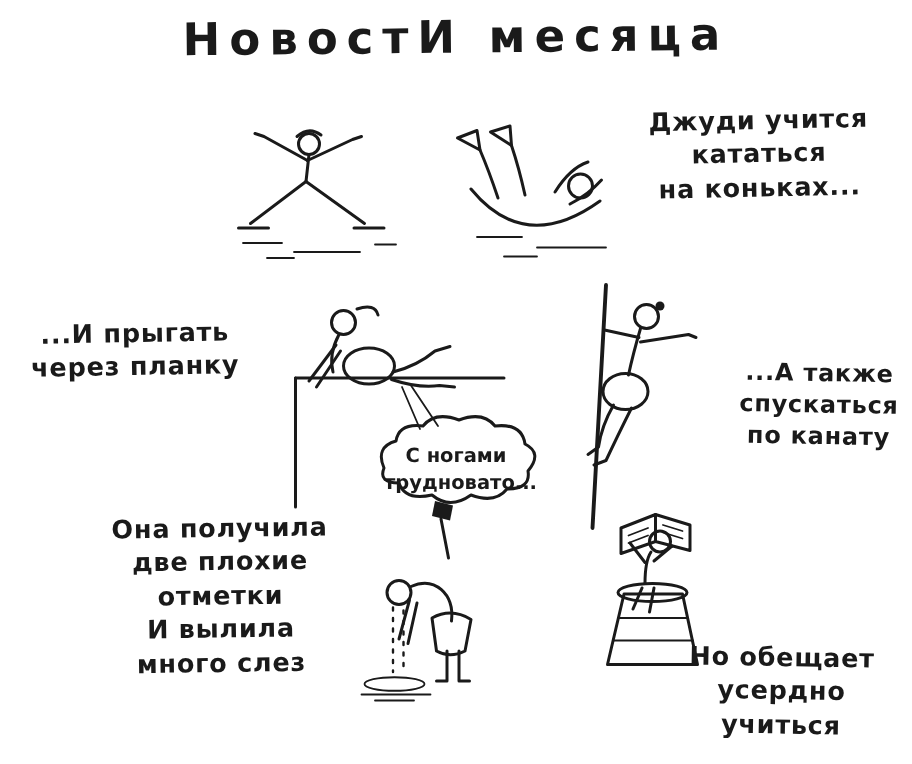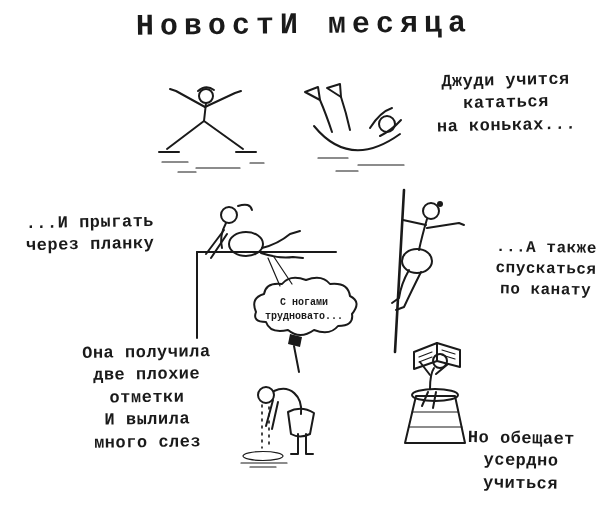--- a/index.html
+++ b/index.html
@@ -3,21 +3,21 @@
 <meta charset="utf-8">
 <style>
   :root { --ink:#1a1a1a; --paper:#ffffff; }
   html,body { margin:0; padding:0; }
   body {
     width:608px; height:509px; position:relative; overflow:hidden;
     background:var(--paper);
     font-family:"DejaVu Sans", sans-serif;
     color:var(--ink);
   }
-  .page { position:absolute; inset:0;font-family:Liberation Mono, monospace; }
+  .page { position:absolute; inset:0; }
   .art { position:absolute; inset:0; width:608px; height:509px; }
   .art path, .art circle, .art ellipse, .art line {
     stroke:var(--ink); stroke-width:2; fill:none;
     stroke-linecap:round; stroke-linejoin:round;
   }
   .art .thin { stroke-width:1.2; }
   .art .thick { stroke-width:2.6; }
   .art .fill { fill:var(--ink); stroke:none; }
   .art .dots { stroke-dasharray:2 5; stroke-width:1.6; }
   .title {
@@ -29,21 +29,21 @@
     position:absolute; white-space:pre-line; font-weight:bold;
     text-align:center; line-height:1.32; font-size:17px; letter-spacing:0.5px;
   }
   .c-skating { left:408px; top:70px;  width:196px; transform:rotate(-1.2deg); }
   .c-jumping { left:2px;   top:212px; width:176px; transform:rotate(-1deg); }
   .c-rope    { left:486px; top:238px; width:120px; font-size:16px; transform:rotate(1deg); }
   .c-grades  { left:38px;  top:342px; width:218px; transform:rotate(-0.8deg); }
   .c-promise { left:438px; top:428px; width:166px; transform:rotate(1deg); }
   .bubble-text {
     position:absolute; left:256px; top:296px; width:96px;
-    font-size:10px; font-weight:bold; text-align:center;
+    font-size:13px; font-weight:bold; text-align:center;
     white-space:pre-line; line-height:1.35;
   }
 </style>
 </head>
 <body>
 
 <div class="page">
 
   <h1 class="title">НовостИ месяца</h1>
 

